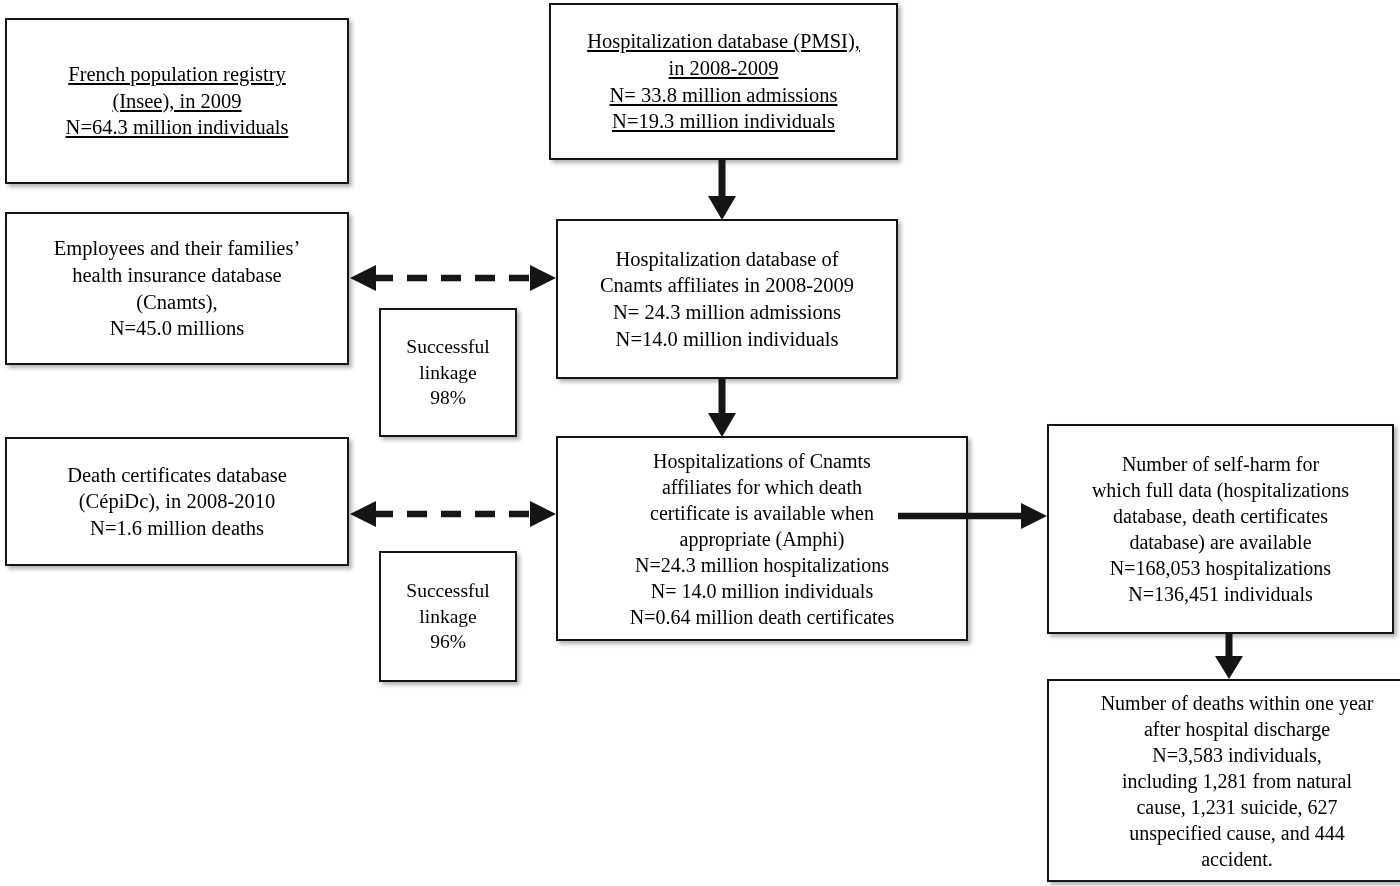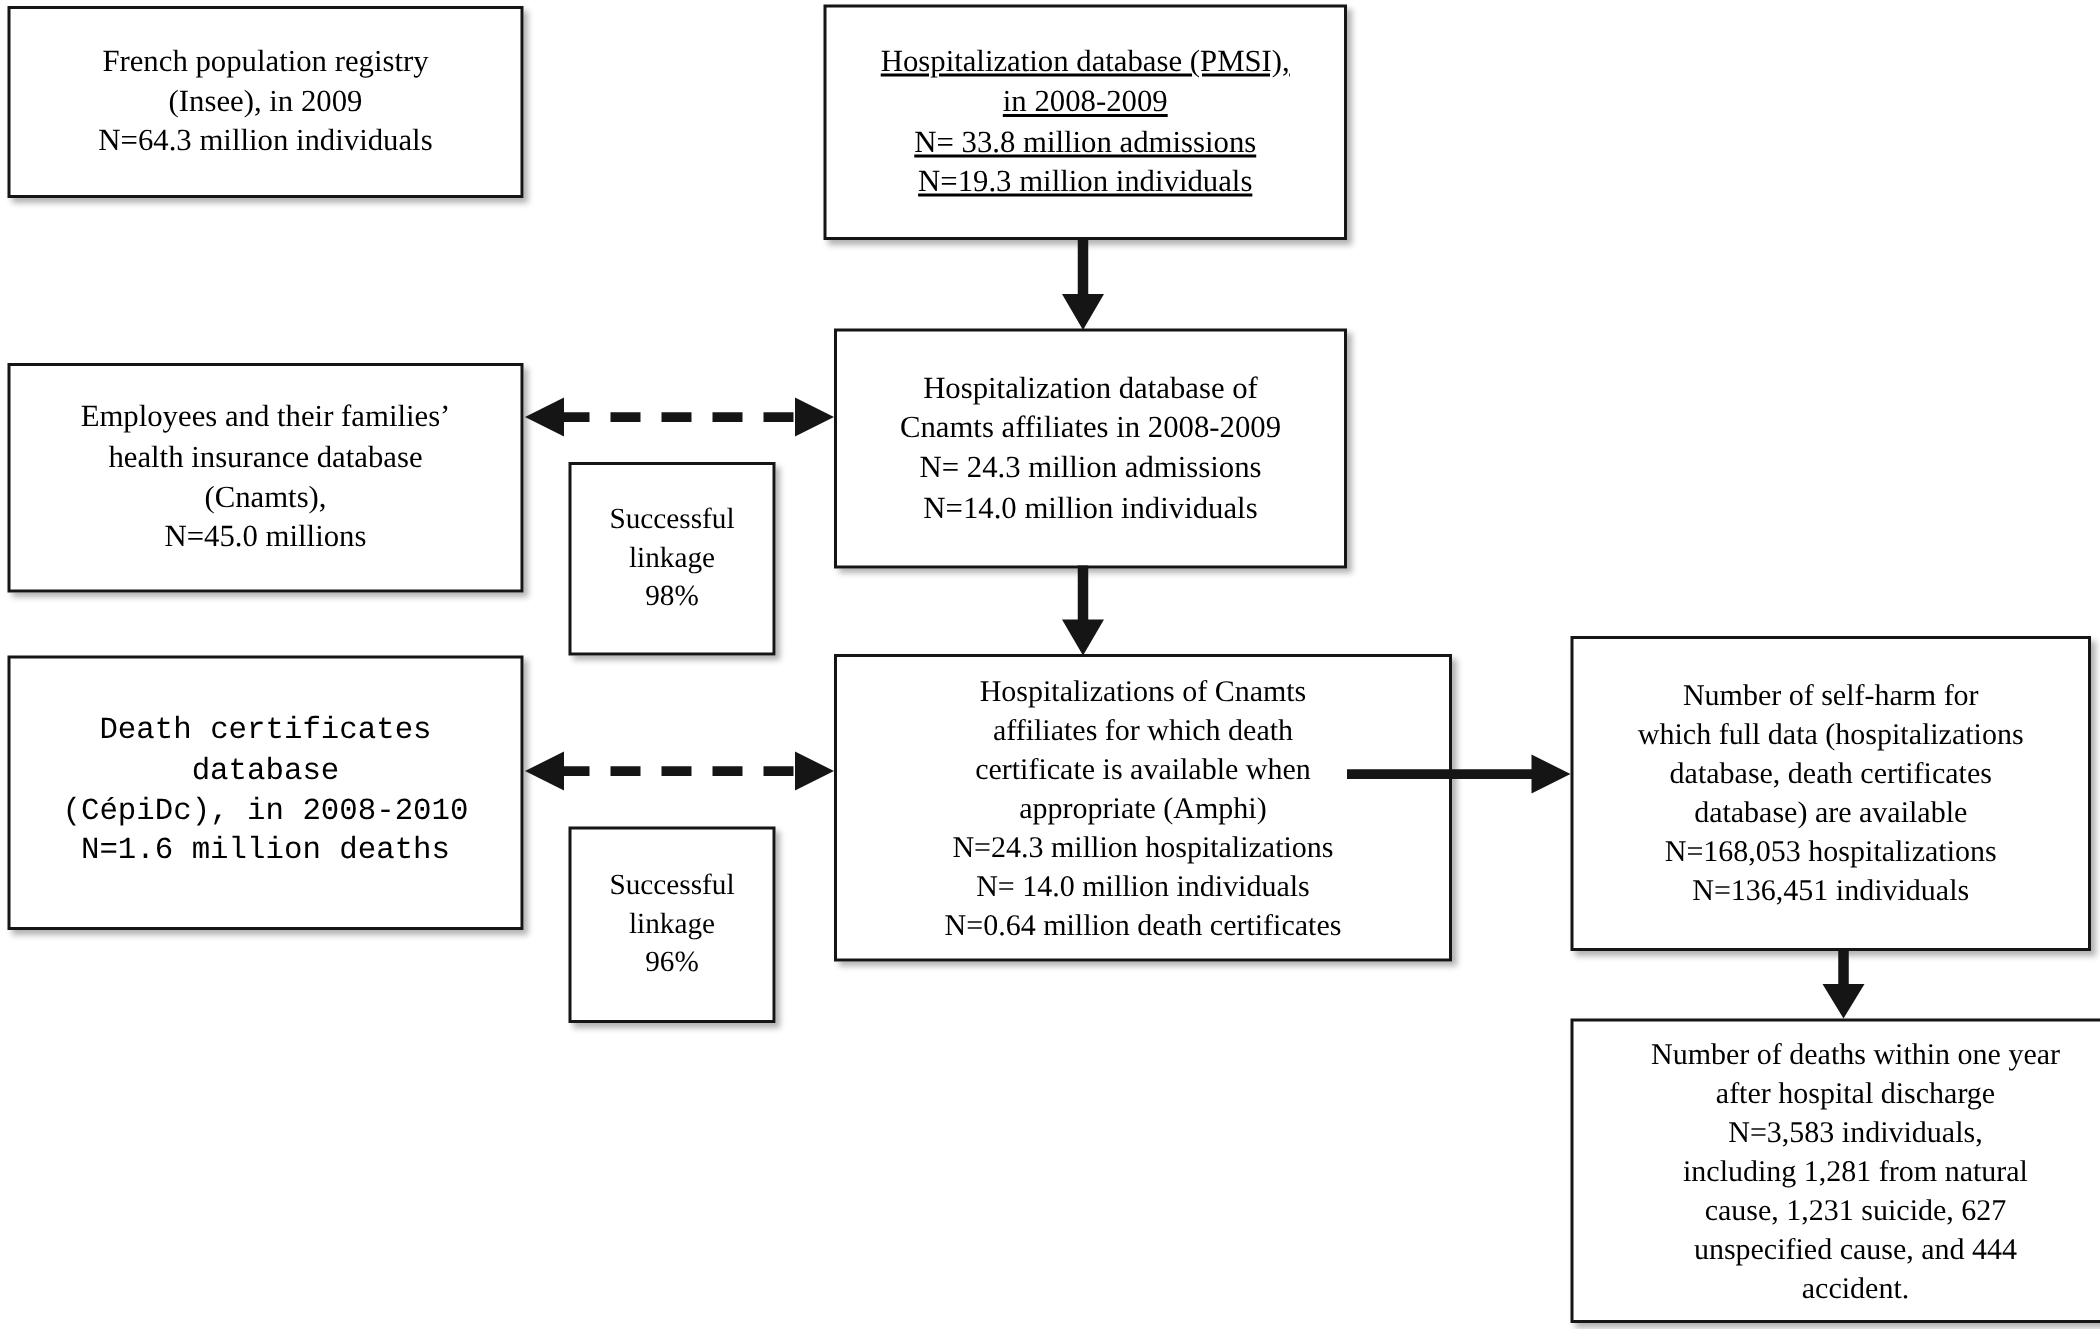--- a/index.html
+++ b/index.html
@@ -42,54 +42,54 @@
 
   
   .conn { position: absolute; }
   .conn svg { display: block; overflow: visible; }
 </style>
 </head>
 <body>
 
 <div id="canvas">
 
-  <div class="node n-big" style="left:5px; top:4px; width:344px; height:128px;">
+  <div class="node n-big" style="left:5px; top:18px; width:344px; height:166px;text-decoration:underline;">
     <span class="txt">French population registry
 (Insee), in 2009
 N=64.3 million individuals</span>
   </div>
 
   <div class="node n-big" style="left:549px; top:3px; width:349px; height:157px;text-decoration:underline;">
     <span class="txt">Hospitalization database (PMSI),
 in 2008-2009
 N= 33.8 million admissions
 N=19.3 million individuals</span>
   </div>
 
-  <div class="node n-big" style="left:5px; top:212px; width:344px; height:153px;margin-top:30px;">
+  <div class="node n-big" style="left:5px; top:212px; width:344px; height:153px;">
     <span class="txt">Employees and their families’
 health insurance database
 (Cnamts),
 N=45.0 millions</span>
   </div>
 
   <div class="node n-big" style="left:556px; top:219px; width:342px; height:160px;">
     <span class="txt">Hospitalization database of
 Cnamts affiliates in 2008-2009
 N= 24.3 million admissions
 N=14.0 million individuals</span>
   </div>
 
   <div class="node n-small" style="left:379px; top:308px; width:138px; height:129px;">
     <span class="txt">Successful
 linkage
 98%</span>
   </div>
 
-  <div class="node n-big" style="left:5px; top:437px; width:344px; height:183px;font-family:Liberation Mono, monospace;">
+  <div class="node n-big" style="left:5px; top:437px; width:344px; height:129px;">
     <span class="txt">Death certificates database
 (CépiDc), in 2008-2010
 N=1.6 million deaths</span>
   </div>
 
   <div class="node n-mid" style="left:556px; top:436px; width:412px; height:205px;">
     <span class="txt">Hospitalizations of Cnamts
 affiliates for which death
 certificate is available when
 appropriate (Amphi)

